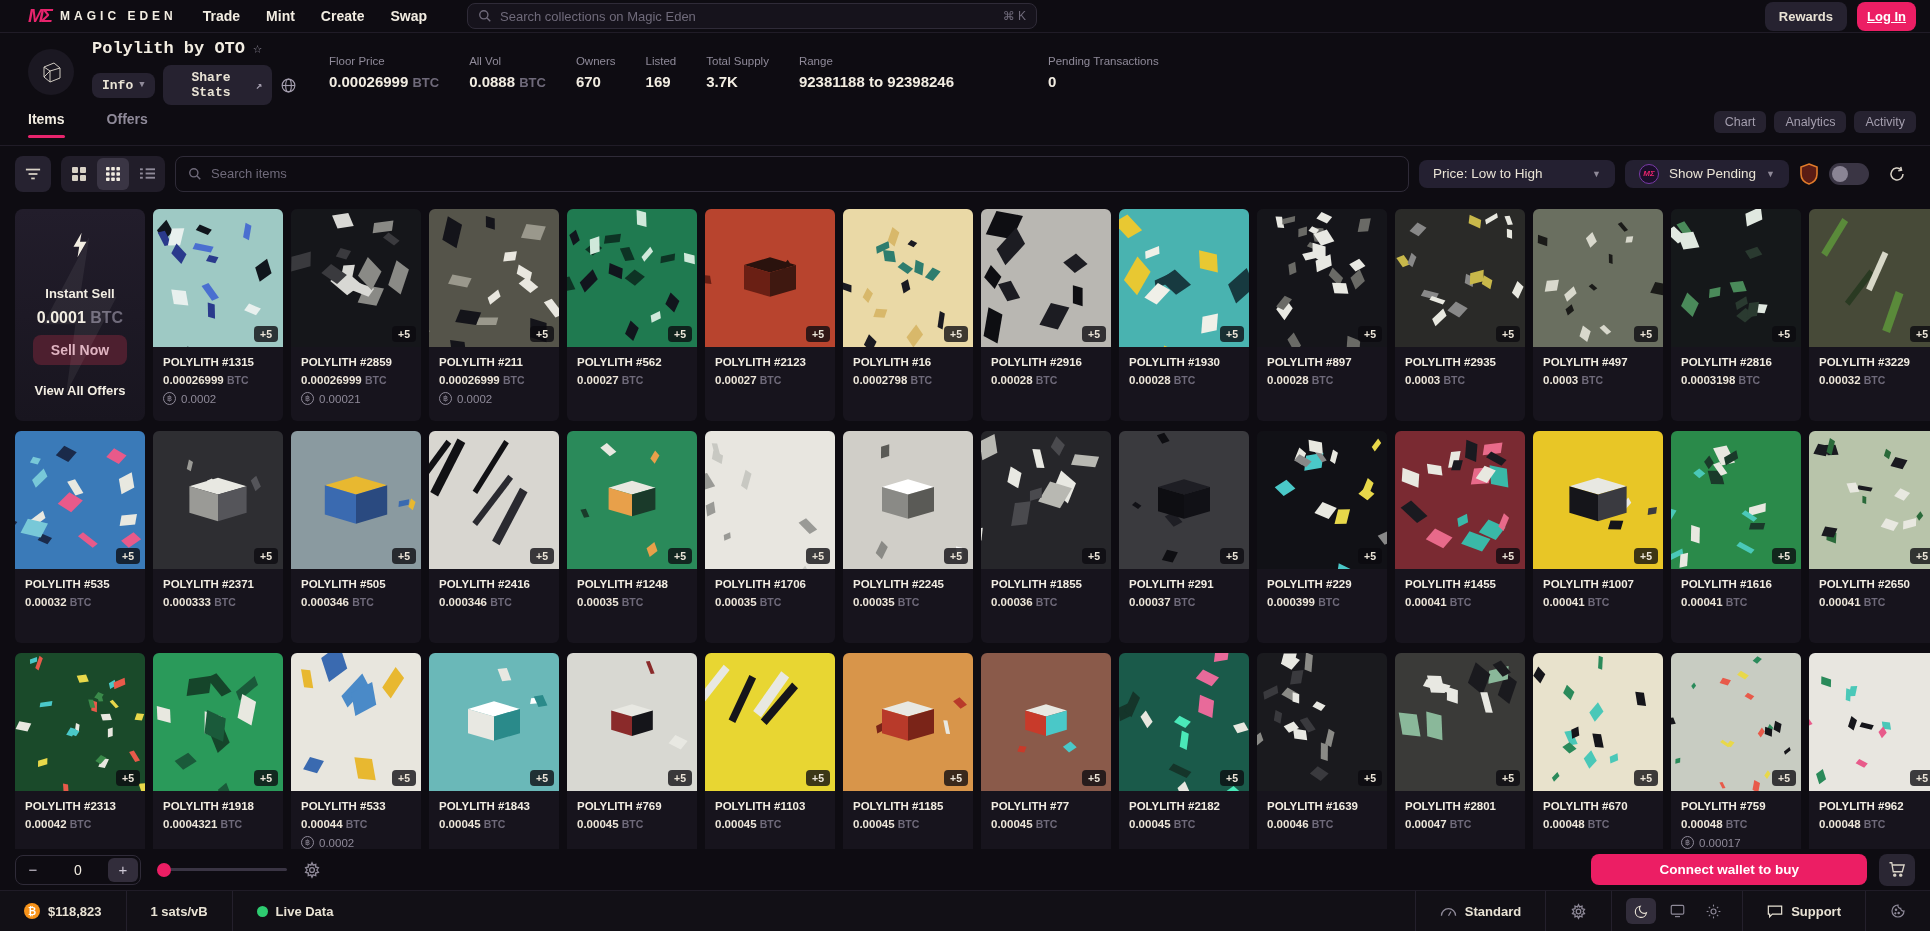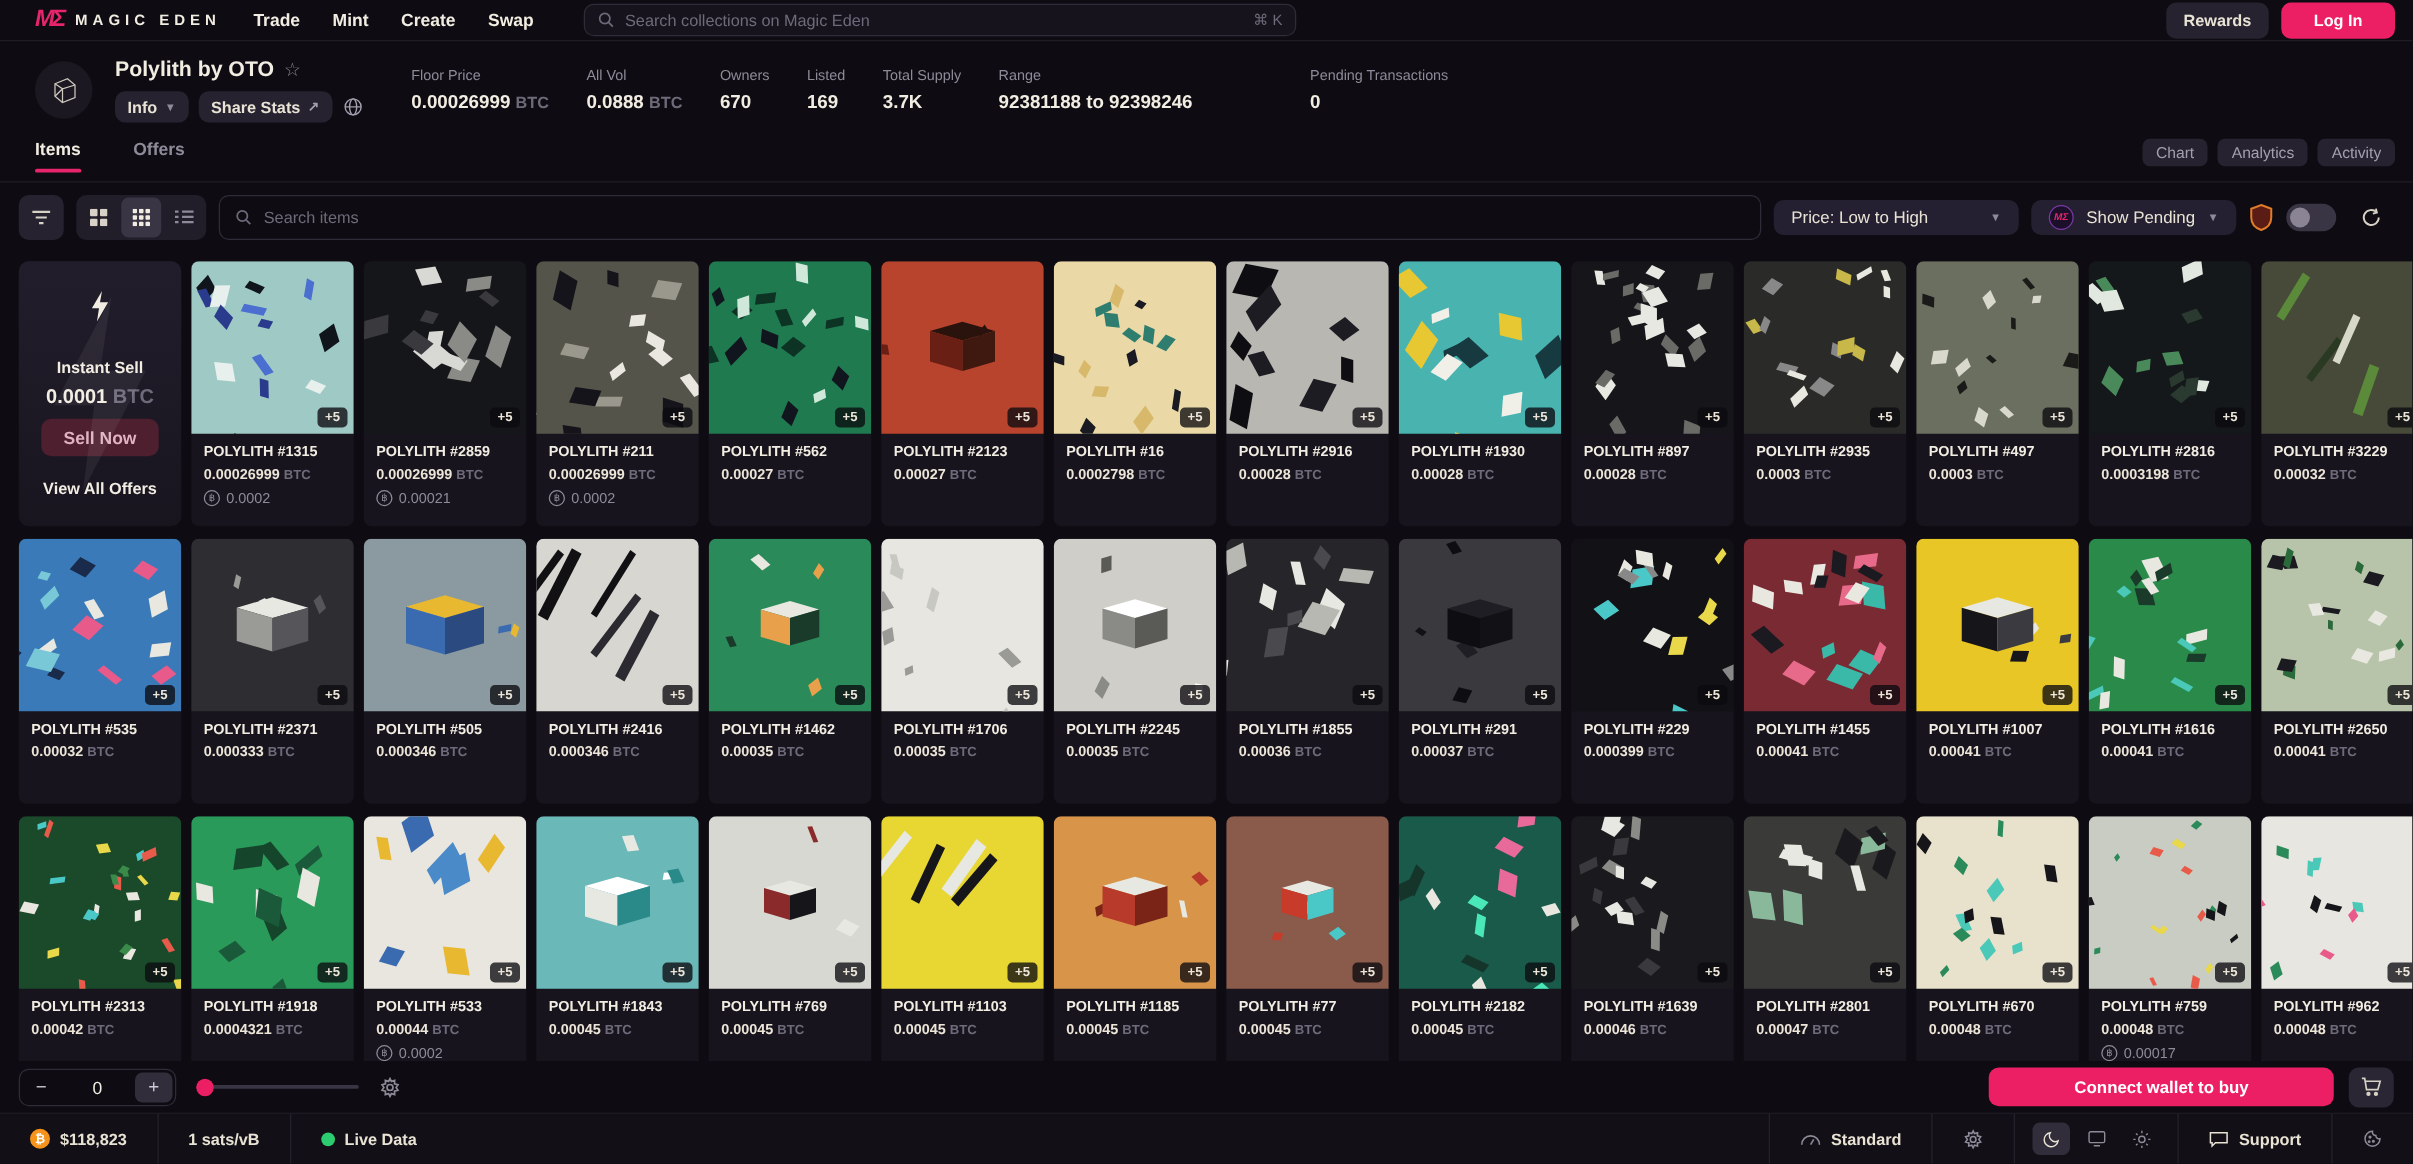--- a/index.html
+++ b/index.html
@@ -24,29 +24,29 @@
     flex:1; max-width:570px; height:26px; margin-left:14px;
     border:1px solid #2f2b38; border-radius:8px; background:#16131c;
     display:flex; align-items:center; gap:8px; padding:0 10px; color:#6f6a7a;
   }
   .nav-search input { flex:1; background:transparent; border:none; outline:none; color:#ece5d8; font-size:13px; }
   .nav-search input::placeholder { color:#6f6a7a; }
   .kbd { font-size:12px; color:#6f6a7a; }
   .nav-right { margin-left:auto; display:flex; align-items:center; gap:10px; }
   .btn { border:none; border-radius:8px; cursor:pointer; font-family:inherit; }
   .btn-rewards { background:#262230; color:#e9e3d5; font-weight:bold; font-size:13px; padding:7px 14px; }
-  .btn-login { background:#ec1e64; color:#fff; font-weight:bold; font-size:13px; padding:7px 26px; }
+  .btn-login { background:#ec1e64; color:#fff; font-weight:bold; font-size:13px; padding:7px 10px;text-decoration:underline; }
 
   
   .coll-header { flex:0 0 78px; display:flex; align-items:center; padding:0 28px; gap:18px; }
   .coll-avatar {
     width:46px; height:46px; border-radius:50%; background:#1b1822;
     display:flex; align-items:center; justify-content:center; flex:0 0 46px;
   }
-  .coll-id { display:flex; flex-direction:column; gap:7px; width:205px; }
+  .coll-id { display:flex; flex-direction:column; gap:7px; width:205px;font-family:Liberation Mono, monospace; }
   .coll-name-row { display:flex; align-items:center; gap:8px; }
   .coll-name { font-size:17px; font-weight:bold; color:#f2ede2; }
   .star { color:#8f8a99; font-size:15px; cursor:pointer; }
   .coll-btn-row { display:flex; align-items:center; gap:8px; }
   .pill-btn {
     background:#262230; border:none; border-radius:8px; color:#e9e3d5;
     font-size:13px; font-weight:bold; padding:5px 10px; display:flex; align-items:center; gap:6px; cursor:pointer;
     font-family:inherit;
   }
   .chev { font-size:9px; color:#8f8a99; }
@@ -790,21 +790,21 @@
             <rect x="32.98108233255334" y="10.790260832291096" width="9.67545784385875" height="5.7626738954335455" fill="#e8e8e0" transform="rotate(40.62226625159383 32.98108233255334 10.790260832291096) skewX(-16)"></rect>
             <rect x="23.772521085338667" y="76.07306588673964" width="6.46126386760734" height="4.028763670660555" fill="#1a3a2a" transform="rotate(64.84885297715664 23.772521085338667 76.07306588673964) skewX(-16)"></rect>
             <rect x="77.87370744626969" y="72.5299270497635" width="7.487808952154593" height="6.623437435738743" fill="#e8a04a" transform="rotate(323.36783272214234 77.87370744626969 72.5299270497635) skewX(-16)"></rect>
             <polygon points="50,36.1 68,41.05 50,46 32,41.05" fill="#e8e8e0"></polygon>
             <polygon points="32,41.05 50,46 50,61.84 32,56.89" fill="#e8a04a"></polygon>
             <polygon points="50,46 68,41.05 68,56.89 50,61.84" fill="#1a3a2a"></polygon>
           </svg>
       <span class="nft-badge">+5</span>
     </div>
     <div class="nft-info">
-      <span class="nft-name">POLYLITH #1462</span>
+      <span class="nft-name">POLYLITH #1248</span>
       <span class="nft-price"><span>0.00035</span> <span class="cur">BTC</span></span>
       <span class="nft-sub" style="visibility: hidden;">
             <span class="sub-icon">฿</span>
             <span></span>
           </span>
     </div>
   </div>
       <div class="nft-card">
     <div class="nft-img">
       <svg class="art" viewBox="0 0 100 100" preserveAspectRatio="none" style="background: rgb(232, 230, 224);">

